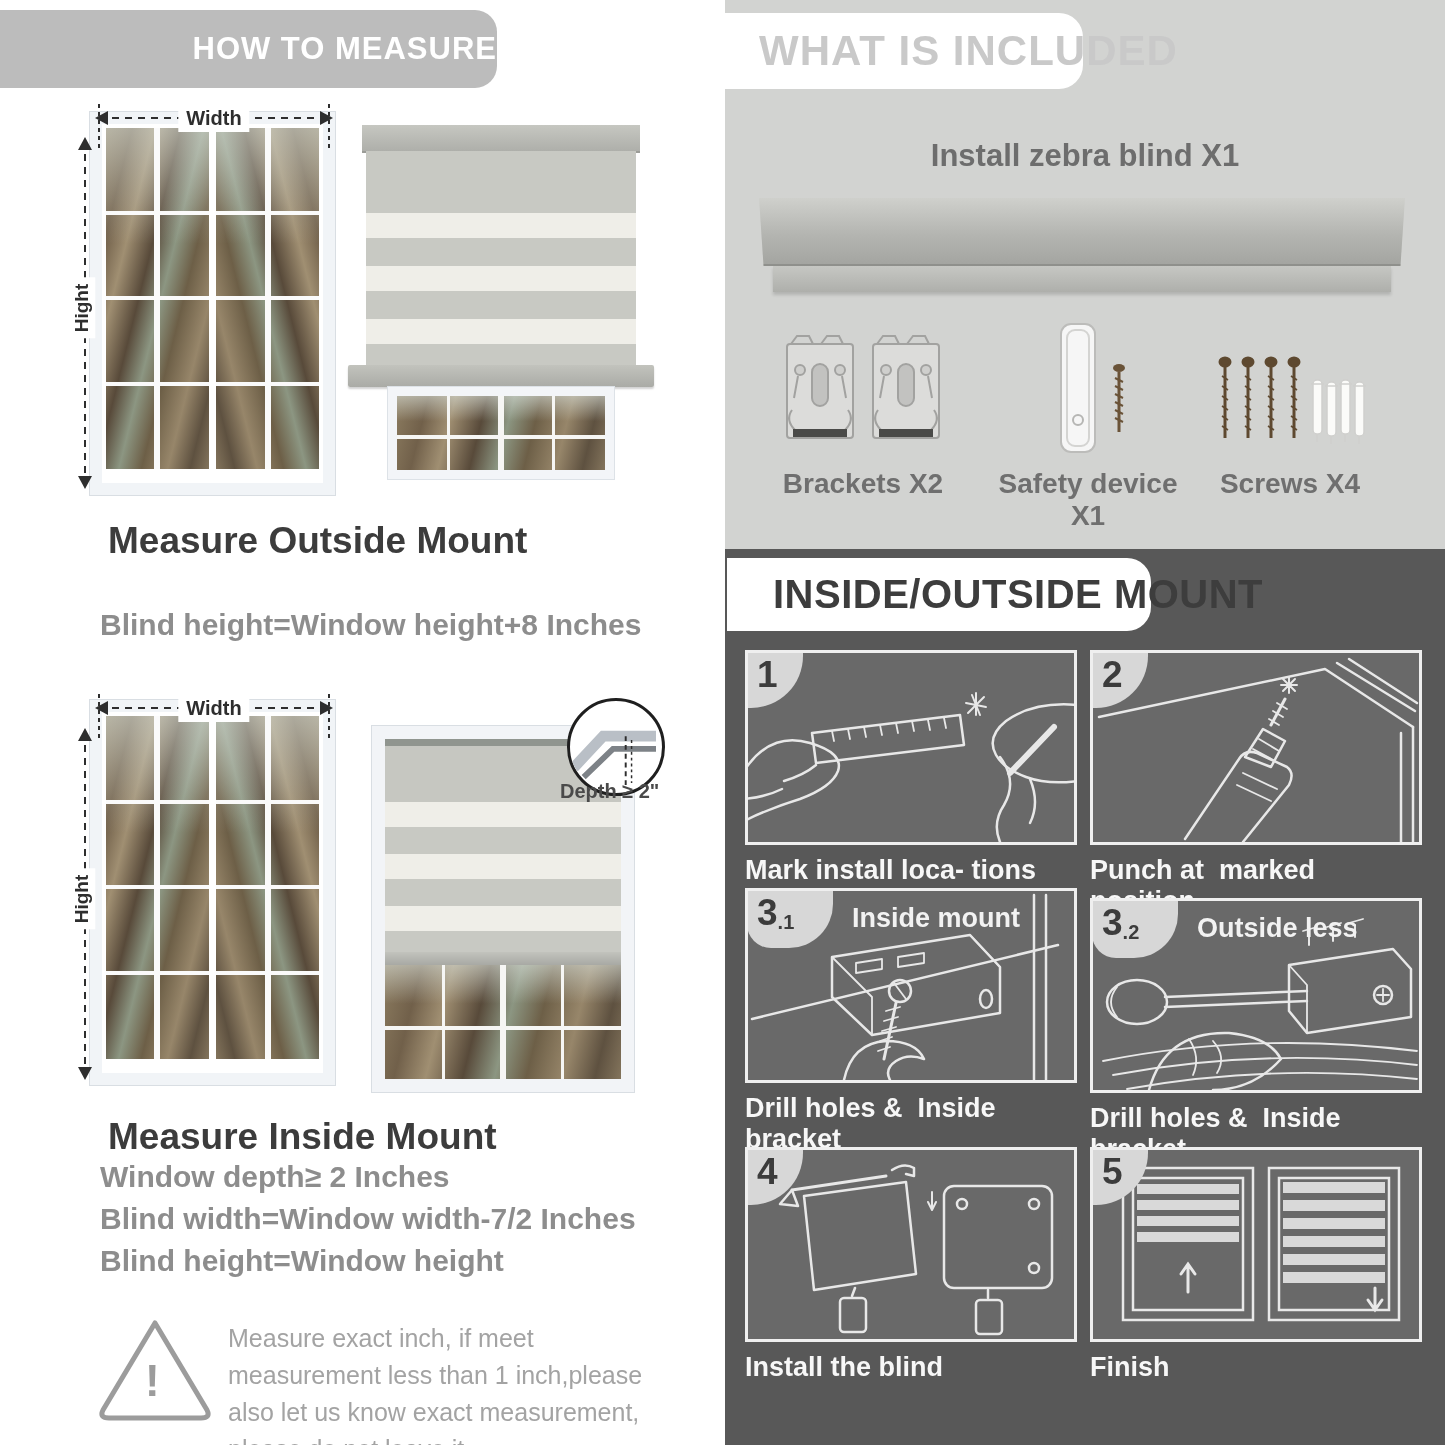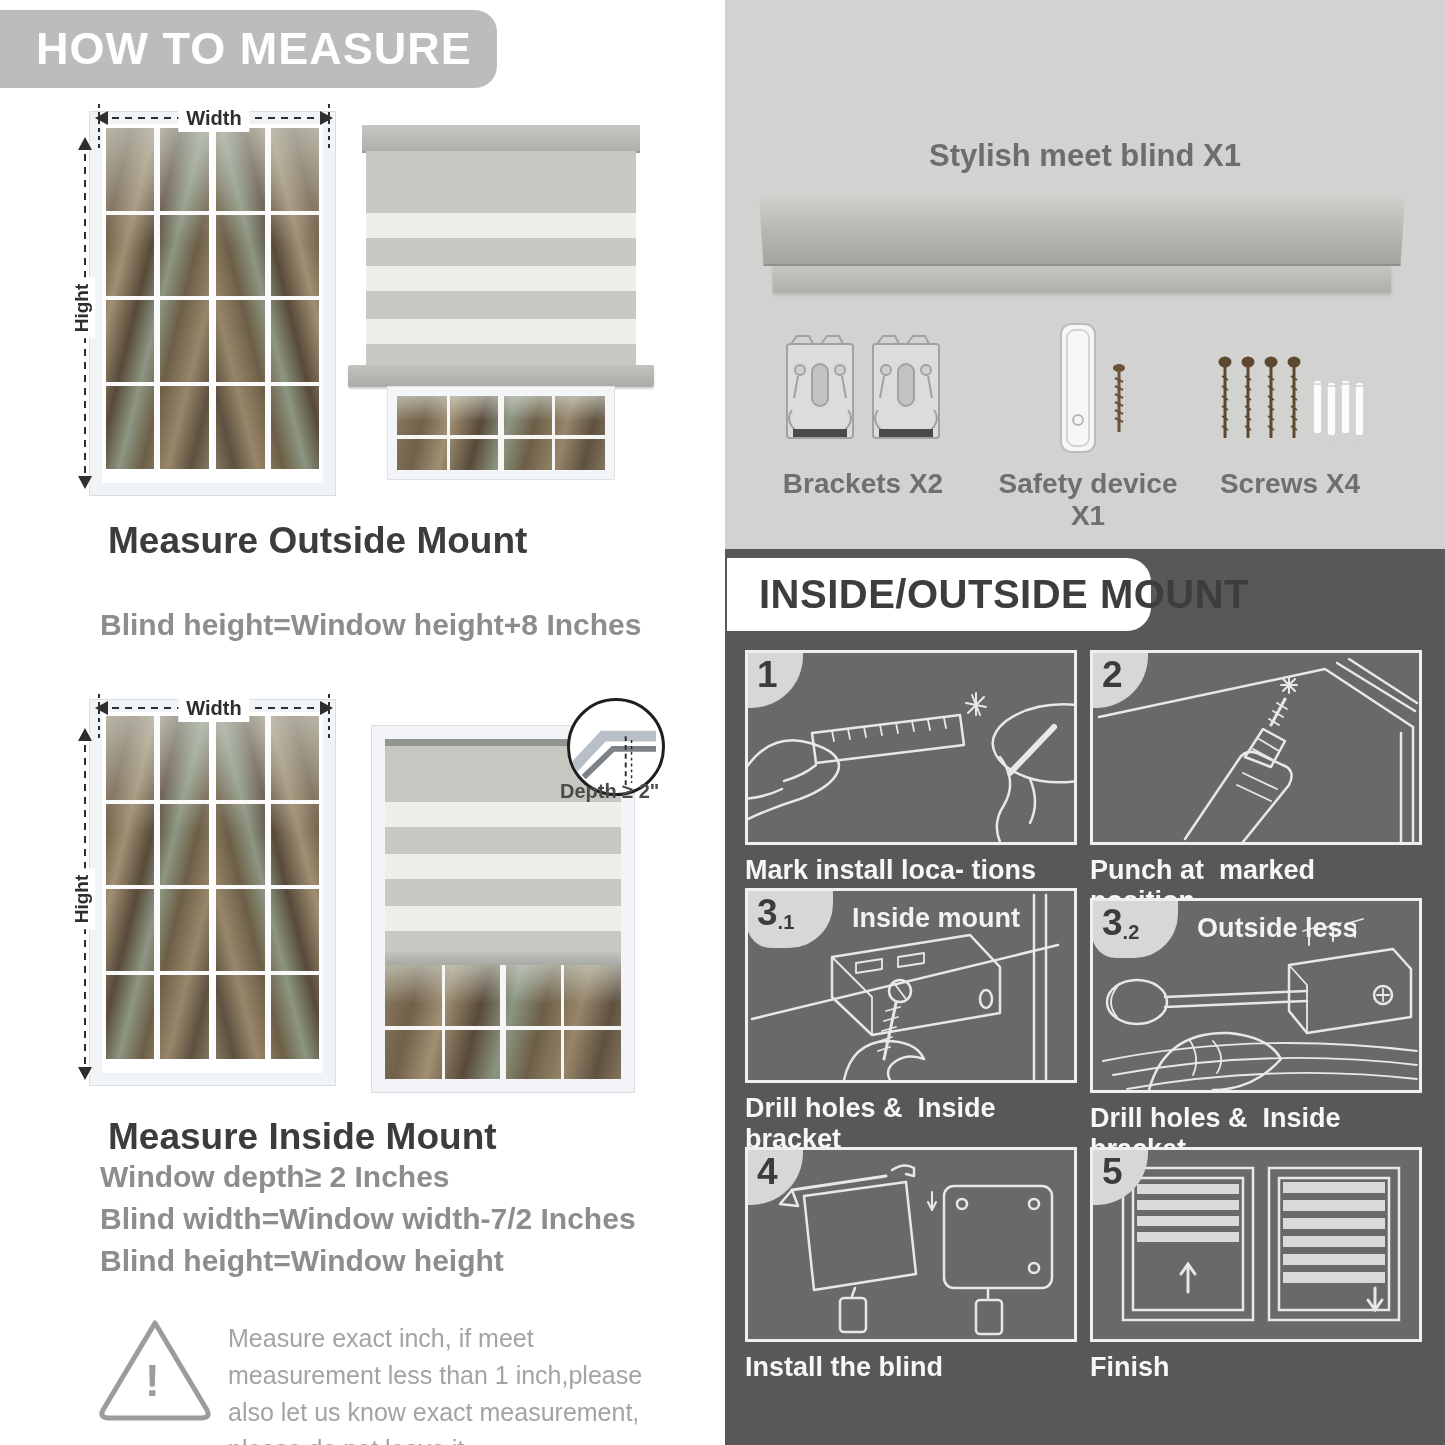--- a/index.html
+++ b/index.html
@@ -1,22 +1,22 @@
 <!DOCTYPE html>
 <html><head>
 <meta charset="utf-8">
 <style>
   html,body{margin:0;padding:0;background:#fff;}
   .canvas{position:relative;width:1445px;height:1445px;overflow:hidden;background:#fff;
           font-family:"Liberation Sans","DejaVu Sans",sans-serif;}
 
   
   .left-header{position:absolute;left:0;top:10px;width:497px;height:78px;background:#bcbcbc;
-    border-radius:0 22px 22px 0;color:#fff;font-size:45px;font-weight:bold;letter-spacing:1px;
-    line-height:78px;padding-left:36px;box-sizing:border-box;}
+    border-radius:0 22px 22px 0;color:#fff;font-size:31px;font-weight:bold;letter-spacing:1px;
+    line-height:78px;padding-left:36px;box-sizing:border-box;text-align:right;}
 
   
   .win{position:absolute;background:#fff;border:12px solid #f1f4f7;outline:1px solid #d9dee3;
        box-sizing:border-box;padding:4px 4px 14px 4px;}
   .sashes{display:flex;gap:7px;width:100%;height:100%;background:#fff;}
   .sash{flex:1;position:relative;}
   .photo{background:
     linear-gradient(to bottom, rgba(214,220,213,.6) 0%, rgba(214,220,213,0) 34%),
     linear-gradient(104deg,#8c7c60 0%,#71604a 14%,#a08f72 26%,#584a3a 40%,#8c9682 52%,#6d5f47 64%,#97866a 78%,#5e5140 90%,#83745c 100%);}
   .sash::after{content:"";position:absolute;inset:0;background-image:
@@ -83,21 +83,21 @@
     font-weight:bold;color:#6d6d6d;}
   .hr-main{position:absolute;left:34px;top:198px;width:646px;height:66px;
     background:linear-gradient(180deg,#cfd0cc,#b4b5b1 55%,#a4a5a1);border-bottom:2px solid #8f908c;
     clip-path:polygon(0 0,100% 0,99.3% 100%,0.7% 100%);}
   .hr-lip{position:absolute;left:48px;top:266px;width:618px;height:26px;
     background:linear-gradient(180deg,#c6c7c3,#aeafab);box-shadow:0 3px 3px rgba(0,0,0,.15);}
   .item-art{position:absolute;}
   .item-label{position:absolute;width:220px;text-align:center;font-size:28px;font-weight:bold;color:#6f6f6f;top:468px;}
 
   .mount-section{position:absolute;left:0;top:549px;width:720px;height:896px;background:#585858;}
-  .pill2{left:2px;top:9px;width:424px;height:73px;}
+  .pill2{left:2px;top:9px;width:424px;height:73px;padding-left:14px;}
   .pill2 span{font-size:40px;font-weight:bold;color:#3d3d3d;line-height:73px;padding-left:32px;letter-spacing:.5px;}
   .pill span{display:block;white-space:nowrap;}
 
   .step{position:absolute;width:332px;}
   .panel{position:relative;width:332px;height:195px;border:3px solid #efefef;background:#696969;
     box-sizing:border-box;overflow:hidden;}
   .panel svg.art{position:absolute;left:0;top:0;}
   .badge{position:absolute;left:-1px;top:-1px;background:#d7d7d7;color:#3c3c3c;}
   .badge-round{width:56px;height:56px;border-radius:0 0 52px 0;}
   .badge-wide{width:86px;height:58px;border-radius:0 0 44px 24px;}
@@ -213,21 +213,24 @@
     <svg class="warn-tri" viewBox="0 0 120 106">
       <path d="M60,7 L112,94 Q116,102 106,102 L14,102 Q4,102 8,94 Z" fill="none" stroke="#9c9c9c" stroke-width="5" stroke-linejoin="round"></path>
     </svg>
     <span class="warn-mark">!</span>
     <p class="warn-text">Measure exact inch, if meet measurement less than 1 inch,please also let us know exact measurement, please do not leave it</p>
   </div>
 
   <div class="right-panel">
 
     <div class="included-section">
-      <div class="product-label">Stylish meet blind X1</div>
+      <div class="pill pill1">
+        <span>WHAT IS INCLUDED</span>
+      </div>
+      <div class="product-label">Install zebra blind X1</div>
       <div class="hr-main"></div>
       <div class="hr-lip"></div>
 
       <svg class="item-art" style="left:58px;top:330px;" width="160" height="130" viewBox="0 0 160 130">
         <g stroke="#a2a2a0" stroke-width="2" fill="#dcdcda">
           <g>
             <path d="M8,14 l6,-8 h12 l4,8 M38,14 l6,-8 h12 l4,8" fill="none"></path>
             <rect x="4" y="14" width="66" height="94" rx="3"></rect>
             <rect x="29" y="34" width="16" height="42" rx="8" fill="#c2c2c0"></rect>
             <circle cx="17" cy="40" r="5" fill="#cfcfcd"></circle>

